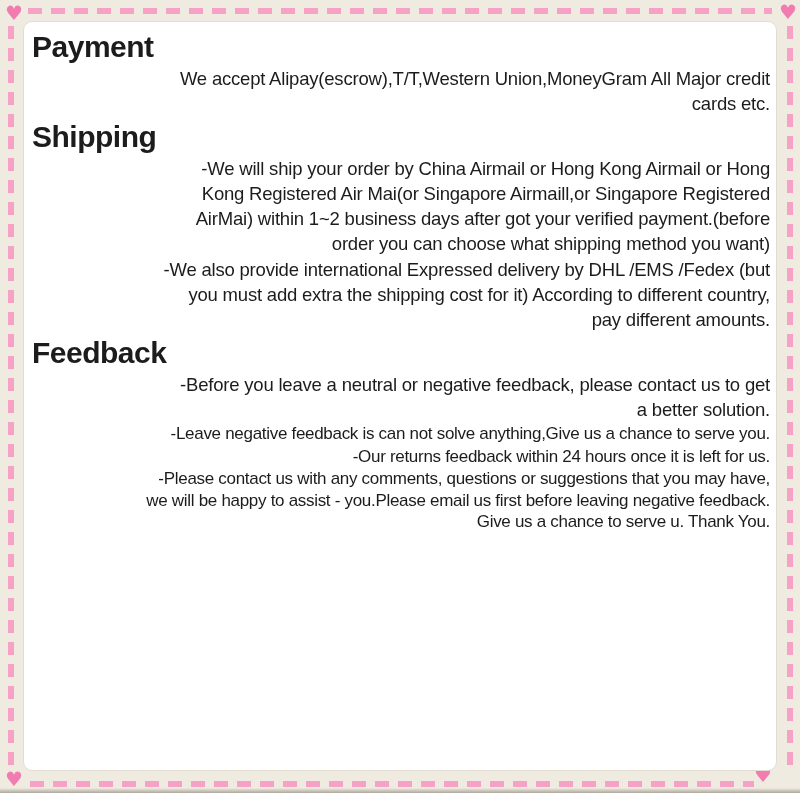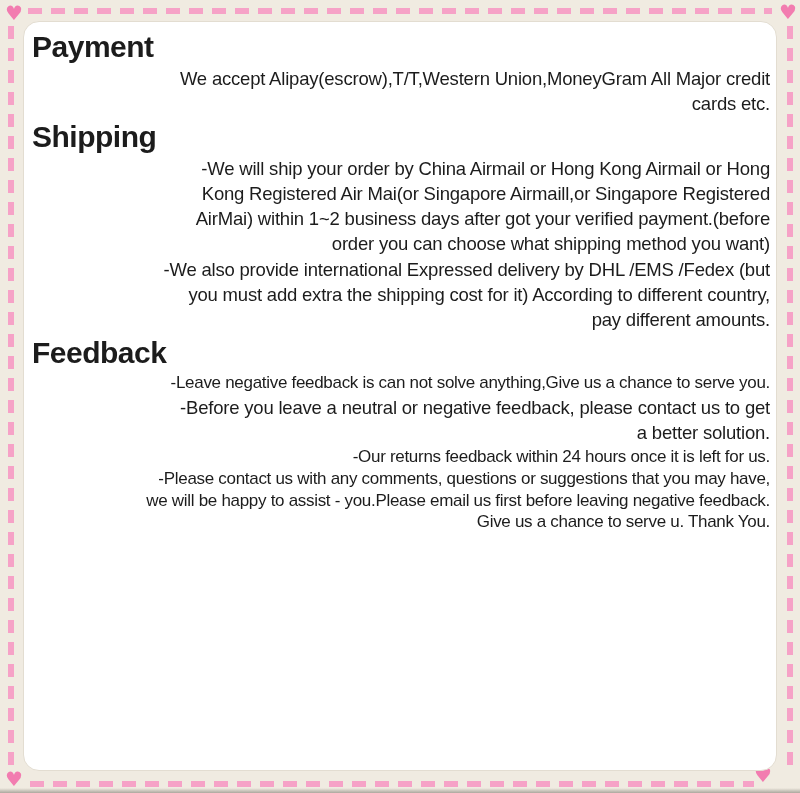--- a/index.html
+++ b/index.html
@@ -35,21 +35,21 @@
   }
   .h-tl{left:5px;top:3px;}
   .h-tr{right:3px;top:2px;}
   .h-bl{left:5px;bottom:4px;}
   .h-br{right:28px;bottom:8px;}
   
   .panel{
     position:absolute;left:23px;right:23px;top:21px;bottom:22px;
     background:var(--panel);
     border:1px solid var(--panel-border);
-    border-radius:16px;
+    border-radius:9px;
     padding:4px 6px 4px 8px;
     overflow:visible;
   }
   .bottom-shadow{
     position:absolute;left:0;right:0;bottom:0;height:5px;
     background:linear-gradient(rgba(0,0,0,0),rgba(90,85,75,0.45));
   }
   
   h2.sec-title{
     margin:2px 0 1px 0;
@@ -96,23 +96,23 @@
  Kong Registered Air Mai(or Singapore Airmaill,or Singapore Registered
  AirMai) within 1~2 business days after got your verified payment.(before
  order you can choose what shipping method you want)</p>
         <p class="para" data-name="policy-paragraph">-We also provide international Expressed delivery by DHL /EMS /Fedex (but
  you must add extra the shipping cost for it) According to different country,
  pay different amounts.</p>
       </section>
 
   <section data-name="policy-section">
     <h2 class="sec-title" data-name="section-title">Feedback</h2>
-        <p class="para small" data-name="policy-paragraph">-Leave negative feedback is can not solve anything,Give us a chance to serve you.</p>
         <p class="para" data-name="policy-paragraph">-Before you leave a neutral or negative feedback, please contact us to get
  a better solution.</p>
+        <p class="para small" data-name="policy-paragraph">-Leave negative feedback is can not solve anything,Give us a chance to serve you.</p>
         <p class="para small" data-name="policy-paragraph">-Our returns feedback within 24 hours once it is left for us.</p>
       </section>
 
   <section data-name="policy-section" class="gap">
         <p class="para small" data-name="policy-paragraph">-Please contact us with any comments, questions or suggestions that you may have,
  we will be happy to assist - you.Please email us first before leaving negative feedback.
  Give us a chance to serve u. Thank You.</p>
       </section>
 </main>
 </div>

